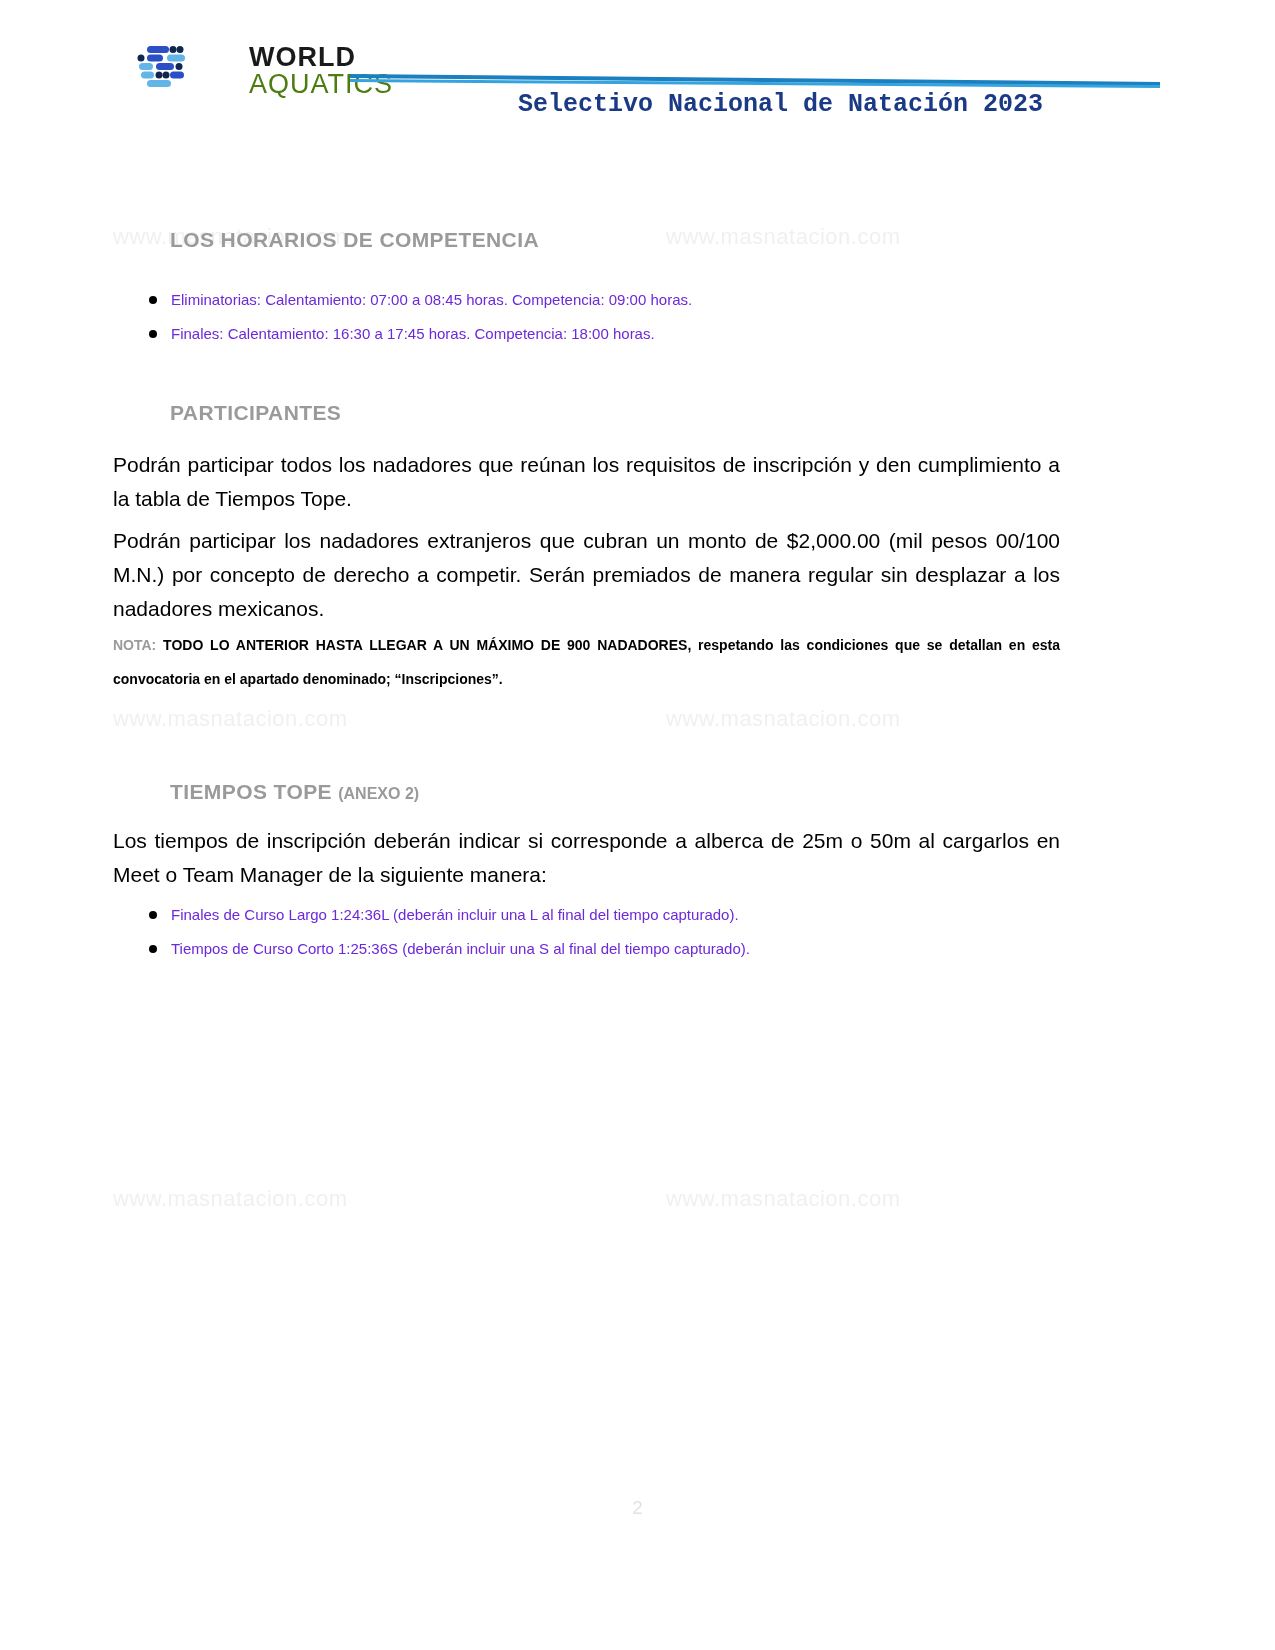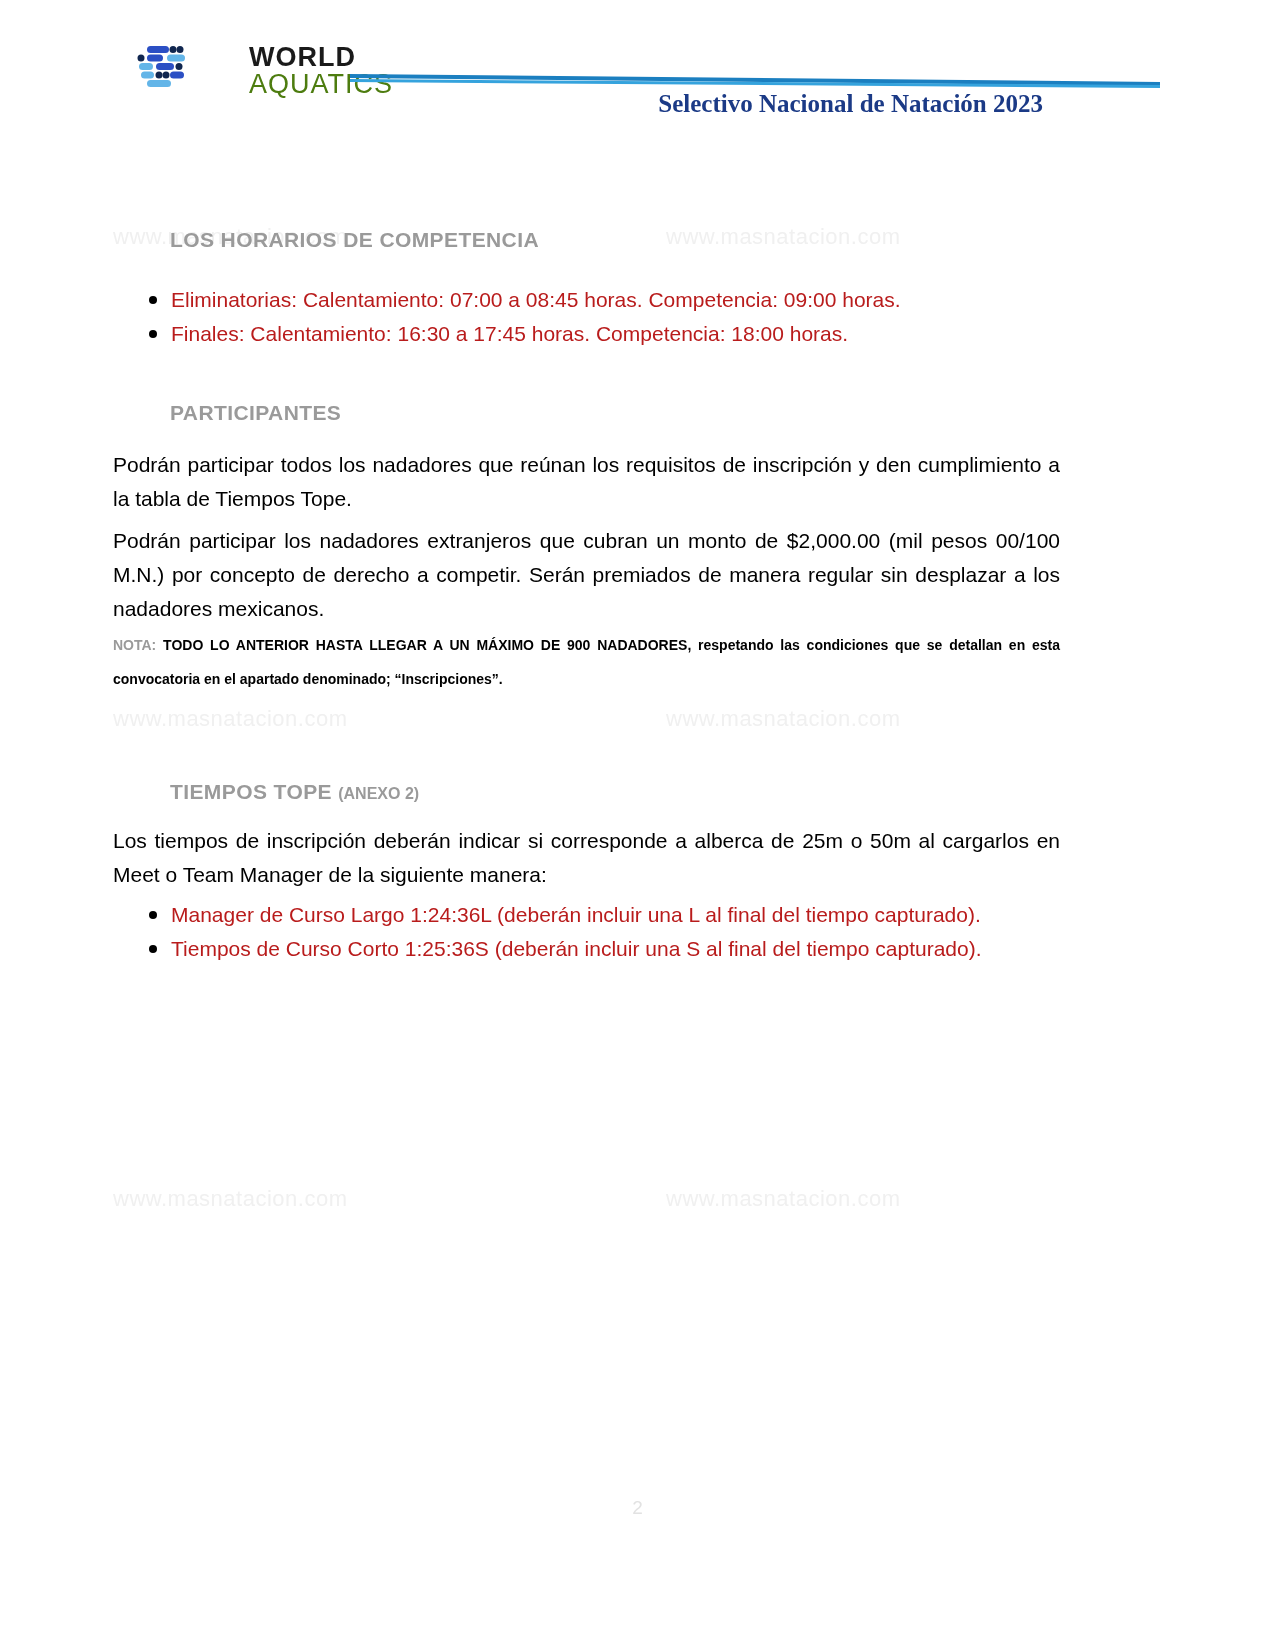--- a/index.html
+++ b/index.html
@@ -79,21 +79,21 @@
     font-family: "Liberation Sans", sans-serif;
   }
   .header-title {
     position: absolute;
     right: 232px;
     top: 90px;
     font-size: 25px;
     font-weight: 700;
     color: #1b3a86;
     white-space: nowrap;
-    font-family: Liberation Serif, serif;
+    font-family: Liberation Mono, monospace;
   }
   .header-rule {
     position: absolute;
     left: 350px;
     top: 72px;
     width: 810px;
     height: 16px;
   }
 
   
@@ -135,23 +135,23 @@
     font-weight: 700;
   }
   ul.bullets {
     list-style: none;
     margin: 0;
     padding: 0;
   }
   ul.bullets li {
     position: relative;
     padding-left: 58px;
-    font-size: 21px;
+    font-size: 15px;
     line-height: 34px;
-    color: #b91c1c;
+    color: #6d28d9;
     font-family: "Liberation Sans", sans-serif;
   }
   ul.bullets li .dot {
     position: absolute;
     left: 36px;
     top: 13px;
     width: 8px;
     height: 8px;
     border-radius: 50%;
     background: #000000;
@@ -250,21 +250,21 @@
     <div class="section-heading" style="position:absolute; top:780px; left:57px;">
       <span>TIEMPOS TOPE</span>
       <span class="sub">(ANEXO 2)</span>
     </div>
 
     <div class="para" style="position:absolute; top:824px; left:0; width:947px;">Los tiempos de inscripción deberán indicar si corresponde a alberca de 25m o 50m al cargarlos en Meet o Team Manager de la siguiente manera:</div>
 
     <ul class="bullets" style="position:absolute; top:898px; left:0; width:947px;">
       <li style="width:830px;">
         <span class="dot"></span>
-        <span>Manager de Curso Largo 1:24:36L (deberán incluir una L al final del tiempo capturado).</span>
+        <span>Finales de Curso Largo 1:24:36L (deberán incluir una L al final del tiempo capturado).</span>
       </li>
       <li style="width:830px;">
         <span class="dot"></span>
         <span>Tiempos de Curso Corto 1:25:36S (deberán incluir una S al final del tiempo capturado).</span>
       </li>
     </ul>
 
   </div>
 
   <div class="footer-page">2</div>

